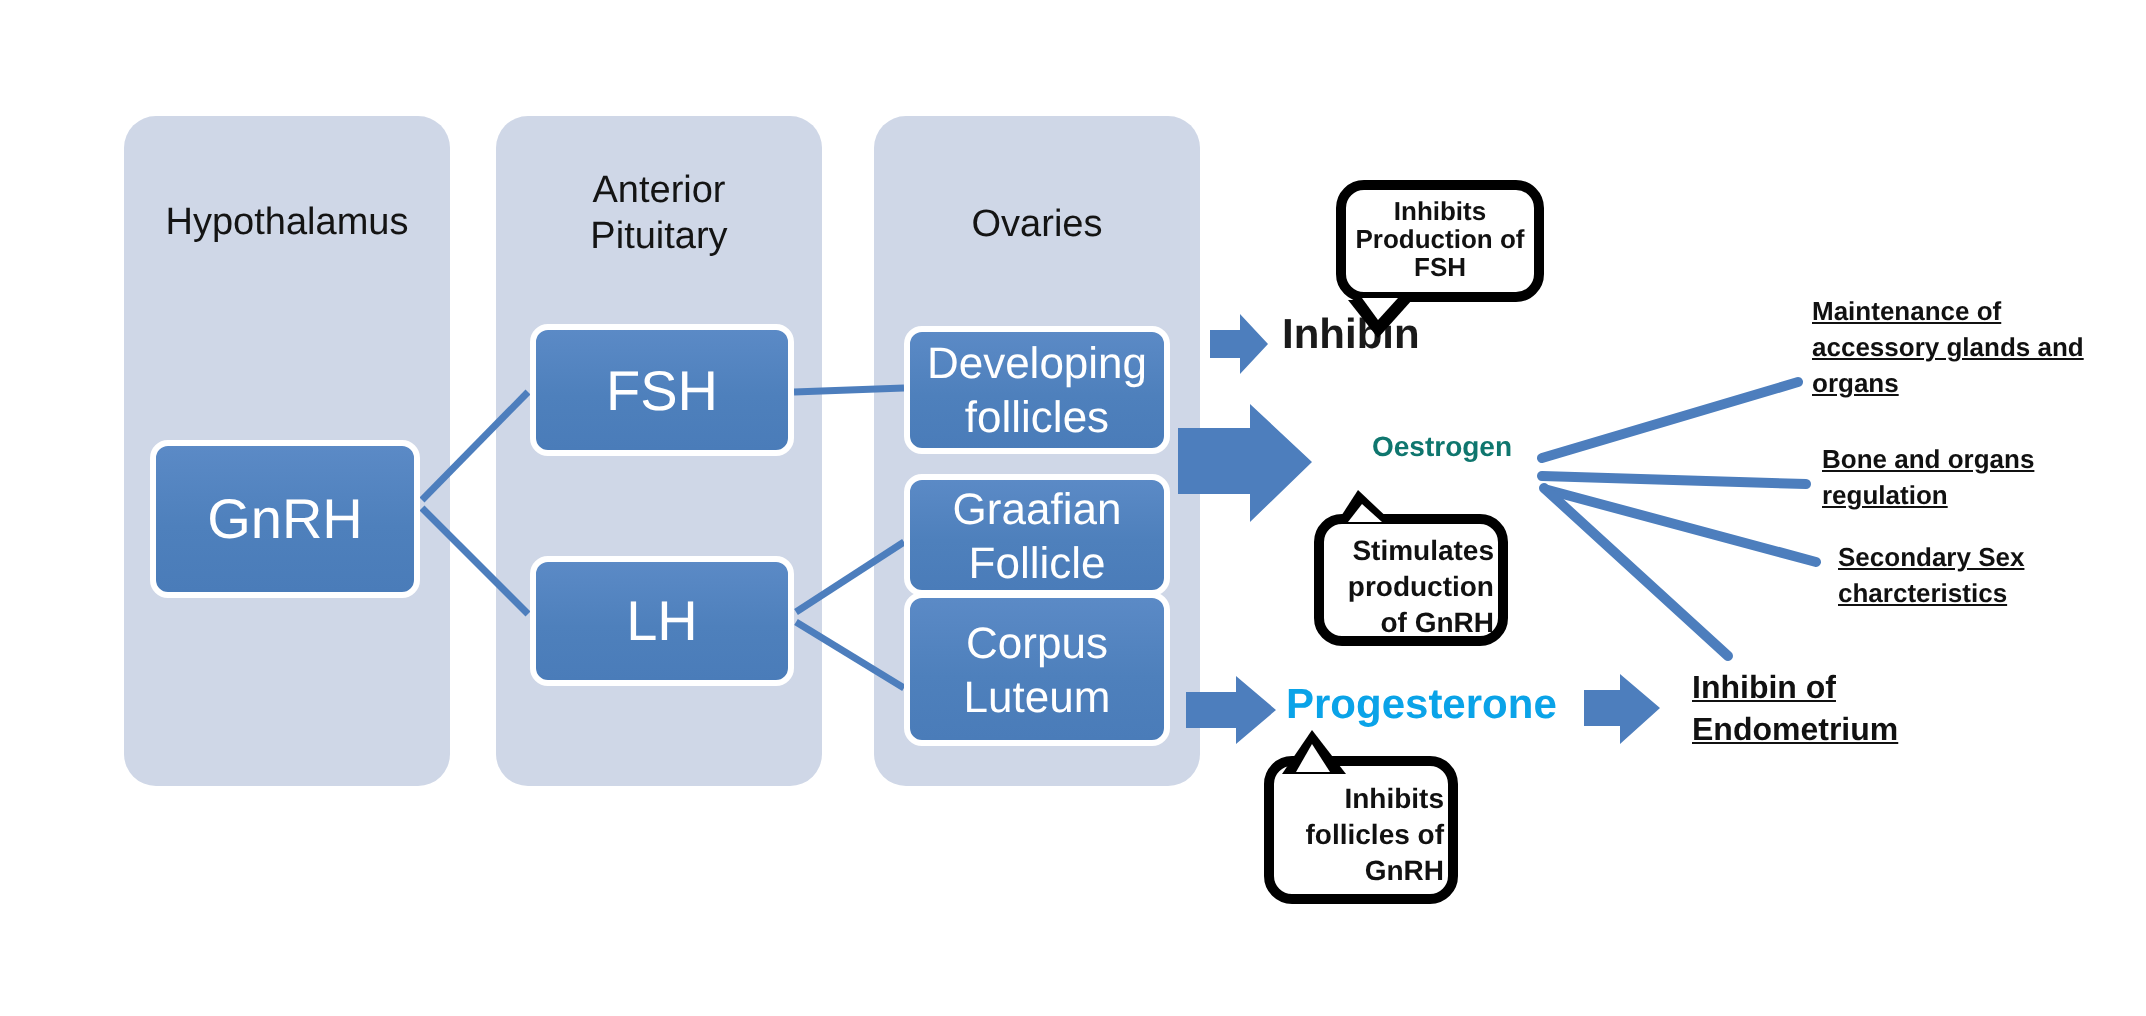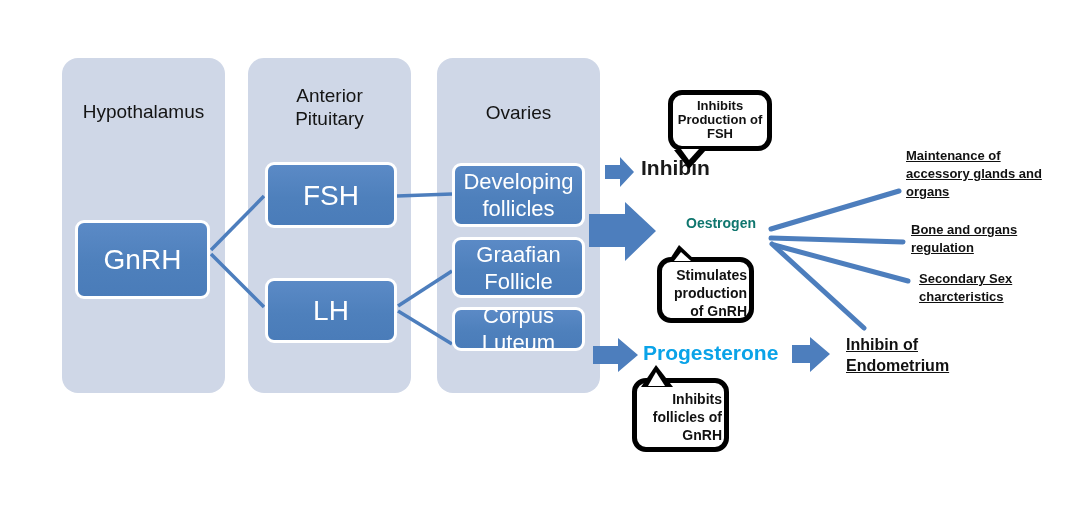--- a/index.html
+++ b/index.html
@@ -67,21 +67,21 @@
       <line x1="774" y1="245" x2="908" y2="281"></line>
       <line x1="772" y1="244" x2="864" y2="328"></line>
     </g>
   </svg>
 
   <div class="node big" style="left:75px;top:220px;width:135px;height:79px">GnRH</div>
   <div class="node big" style="left:265px;top:162px;width:132px;height:66px">FSH</div>
   <div class="node big" style="left:265px;top:278px;width:132px;height:65px">LH</div>
   <div class="node med" style="left:452px;top:163px;width:133px;height:64px">Developing follicles</div>
   <div class="node med" style="left:452px;top:237px;width:133px;height:61px">Graafian Follicle</div>
-  <div class="node med" style="left:452px;top:307px;width:133px;height:44px">Corpus Luteum</div>
+  <div class="node med" style="left:452px;top:296px;width:133px;height:77px">Corpus Luteum</div>
 
   <div class="hormone" style="left:641px;top:156px;font-size:21px;color:#1a1a1a">Inhibin</div>
   <div class="hormone" style="left:686px;top:215px;font-size:14px;color:#0f766e">Oestrogen</div>
   <div class="hormone" style="left:643px;top:341px;font-size:21px;color:#0aa3e8">Progesterone</div>
 
   <div class="bubble center" style="left:668px;top:90px;width:104px;height:61px">Inhibits Production of FSH</div>
   <div class="bubble left" style="left:657px;top:257px;width:97px;height:66px;padding:4px 2px 0 7px">Stimulates production of GnRH</div>
   <div class="bubble left" style="left:632px;top:378px;width:97px;height:74px;padding:7px 2px 0 8px">Inhibits follicles of GnRH</div>
 
   <svg id="tails" class="overlay" width="1073" height="508">

